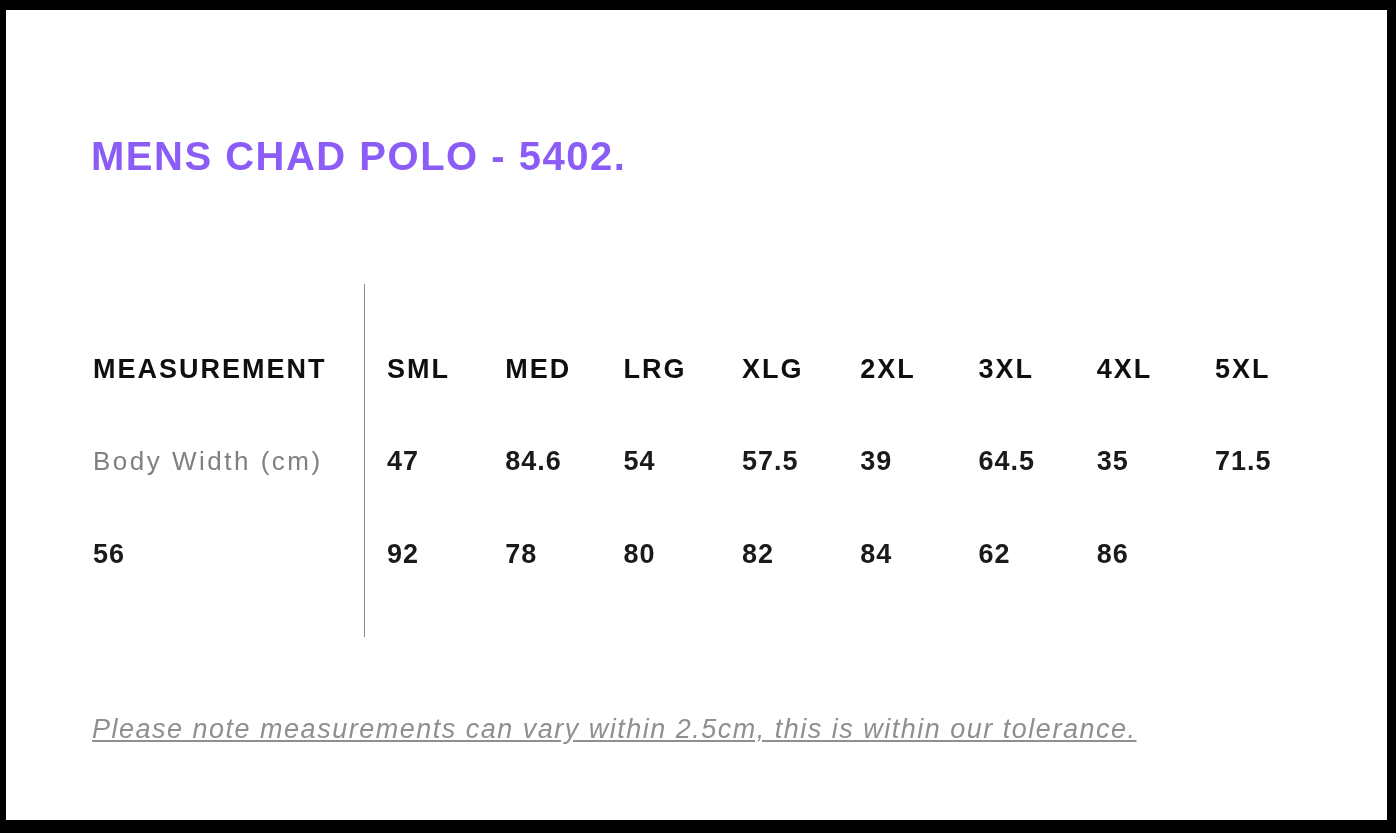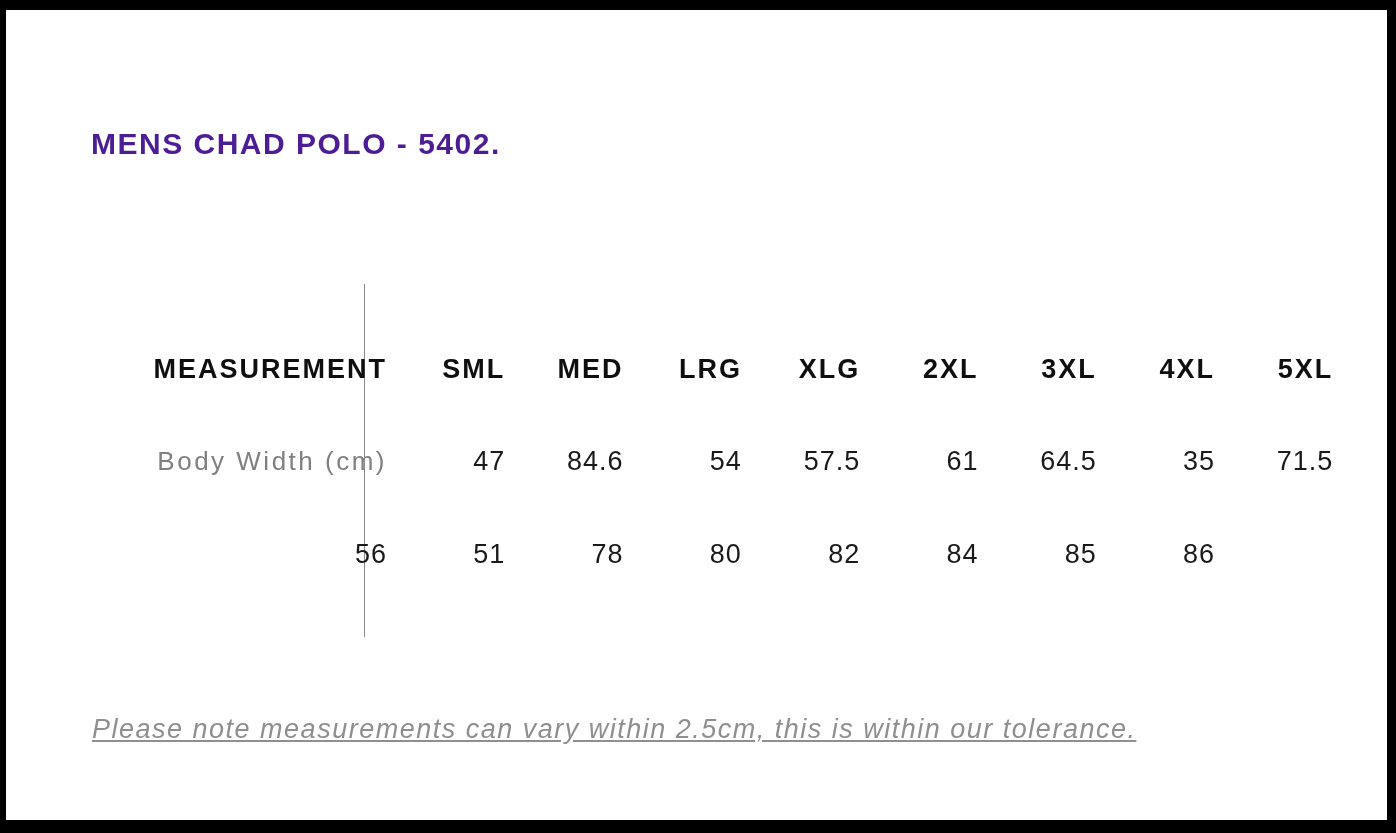--- a/index.html
+++ b/index.html
@@ -23,64 +23,64 @@
     border-color: #000000;
     border-width: 10px 9px 13px 6px;
     pointer-events: none;
     box-sizing: border-box;
   }
 
   .page-title {
     position: absolute;
     left: 91px;
     top: 107px;
-    font-size: 30px;
+    font-size: 40px;
     font-weight: 700;
     letter-spacing: 1.5px;
-    color: #4c1d95;
+    color: #8b5cf6;
     white-space: nowrap;
   }
 
   
   .size-table {
     position: absolute;
     left: 93px;
     top: 323px;
     width: 1240px;
   }
   .st-row {
     display: grid;
     grid-template-columns: 294px repeat(8, 118.3px);
     height: 92.5px;
     align-items: center;
   }
   .cell {
     white-space: nowrap;
   }
   .label-cell {
-    text-align: right;
+    text-align: left;
   }
   .size-cell {
-    text-align: right;
+    text-align: left;
   }
   .header-cell {
     font-size: 27px;
     font-weight: 700;
     letter-spacing: 2px;
     color: #0f0f0f;
   }
   .row-label {
     font-size: 26px;
     font-weight: 400;
     letter-spacing: 2.5px;
     color: #808080;
   }
   .value-cell {
     font-size: 27px;
-    font-weight: 400;
+    font-weight: 700;
     letter-spacing: 1px;
     color: #1a1a1a;
   }
 
   .col-divider {
     position: absolute;
     left: 364px;
     top: 284px;
     width: 1px;
     height: 353px;
@@ -121,32 +121,32 @@
     <div class="cell size-cell header-cell">4XL</div>
     <div class="cell size-cell header-cell">5XL</div>
   </div>
 
   <div class="st-row">
     <div class="cell label-cell row-label">Body Width (cm)</div>
     <div class="cell size-cell value-cell">47</div>
     <div class="cell size-cell value-cell">84.6</div>
     <div class="cell size-cell value-cell">54</div>
     <div class="cell size-cell value-cell">57.5</div>
-    <div class="cell size-cell value-cell">61</div>
+    <div class="cell size-cell value-cell">39</div>
     <div class="cell size-cell value-cell">64.5</div>
     <div class="cell size-cell value-cell">35</div>
     <div class="cell size-cell value-cell">71.5</div>
   </div>
 
   <div class="st-row">
     <div class="cell size-cell value-cell">56</div>
-    <div class="cell size-cell value-cell">51</div>
+    <div class="cell size-cell value-cell">92</div>
     <div class="cell size-cell value-cell">78</div>
     <div class="cell size-cell value-cell">80</div>
     <div class="cell size-cell value-cell">82</div>
     <div class="cell size-cell value-cell">84</div>
-    <div class="cell size-cell value-cell">85</div>
+    <div class="cell size-cell value-cell">62</div>
     <div class="cell size-cell value-cell">86</div>
   </div>
 
 </div>
 
 <div class="tolerance-note">Please note measurements can vary within 2.5cm, this is within our tolerance.</div>
 
 </body></html>

